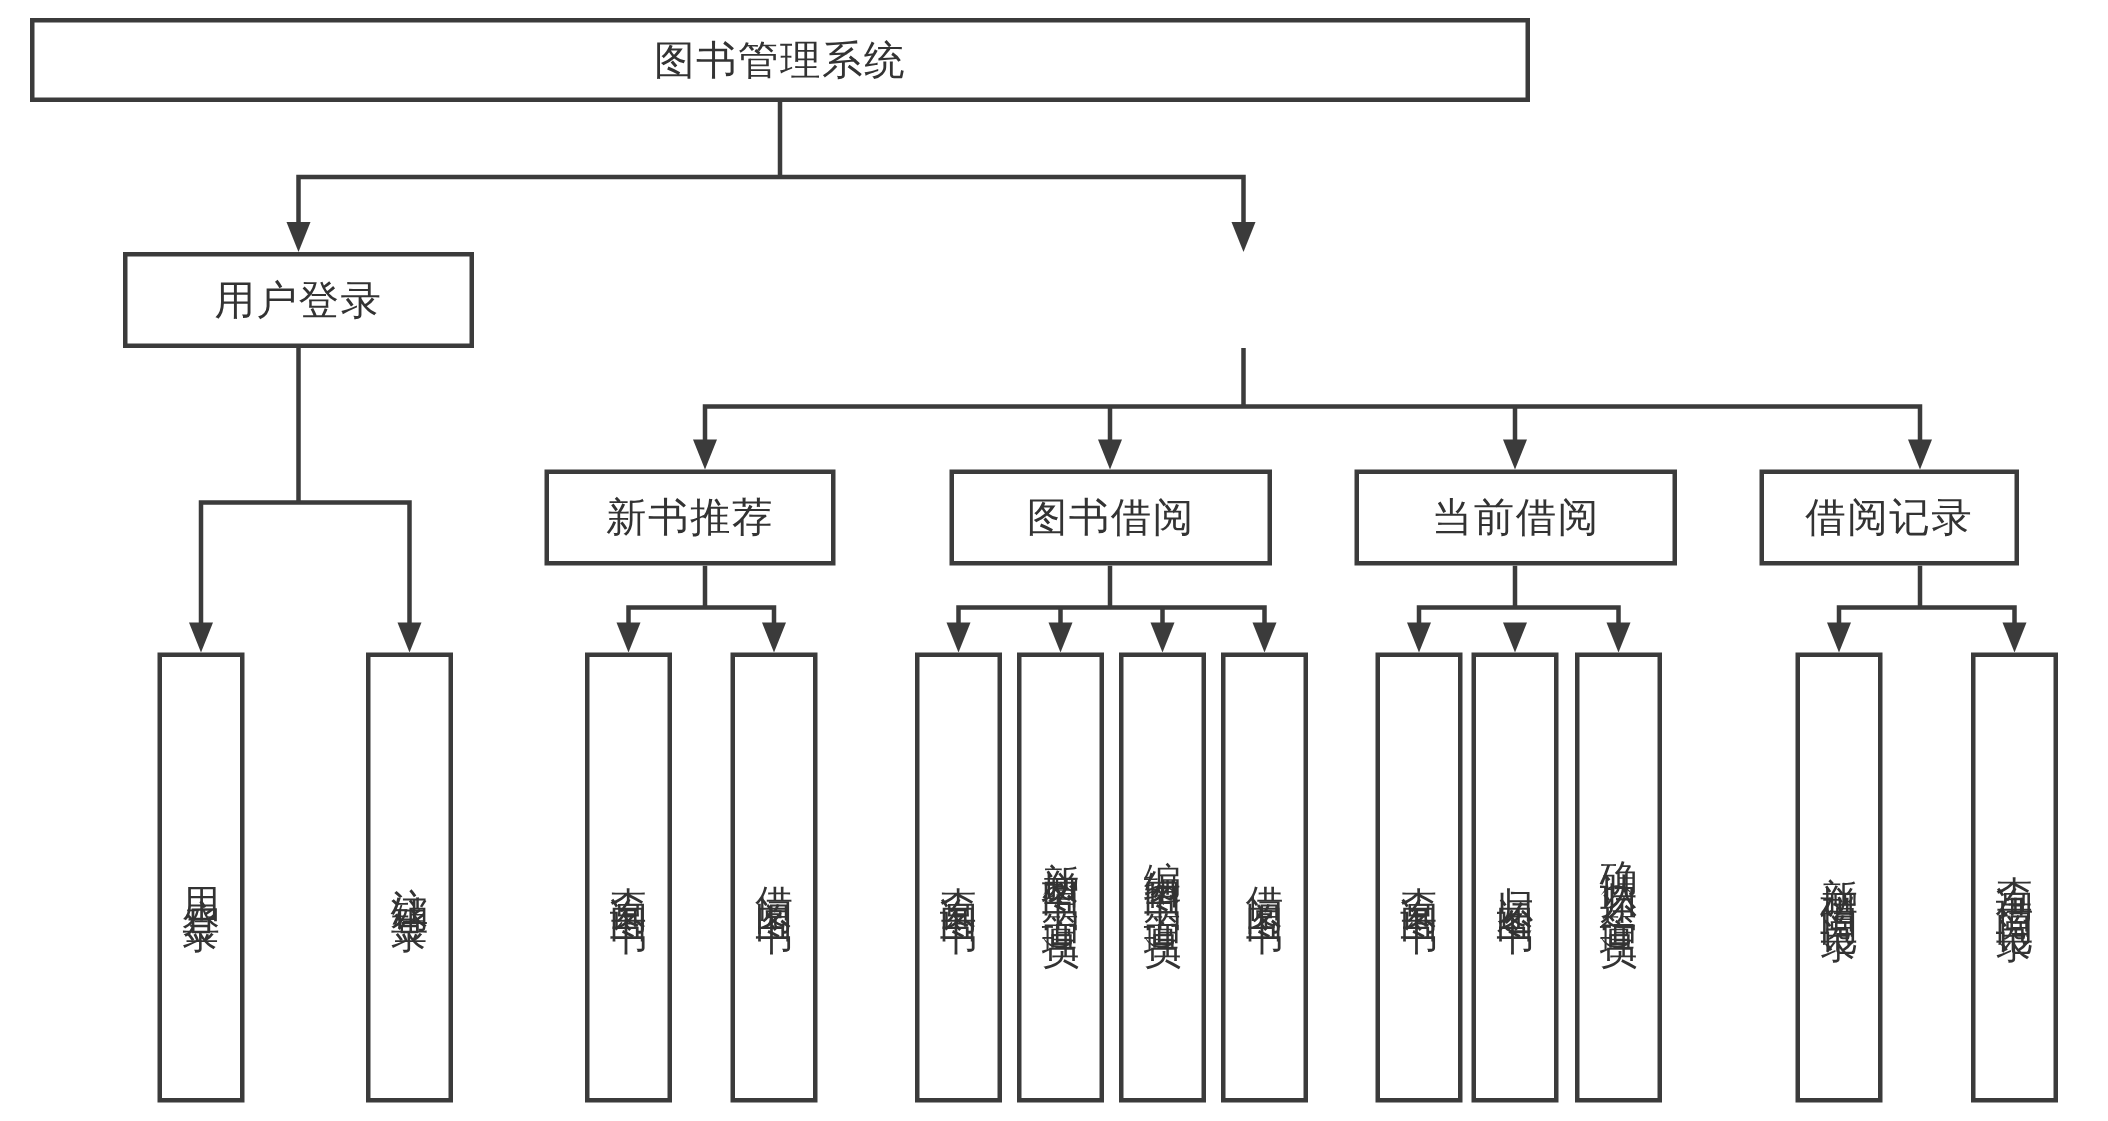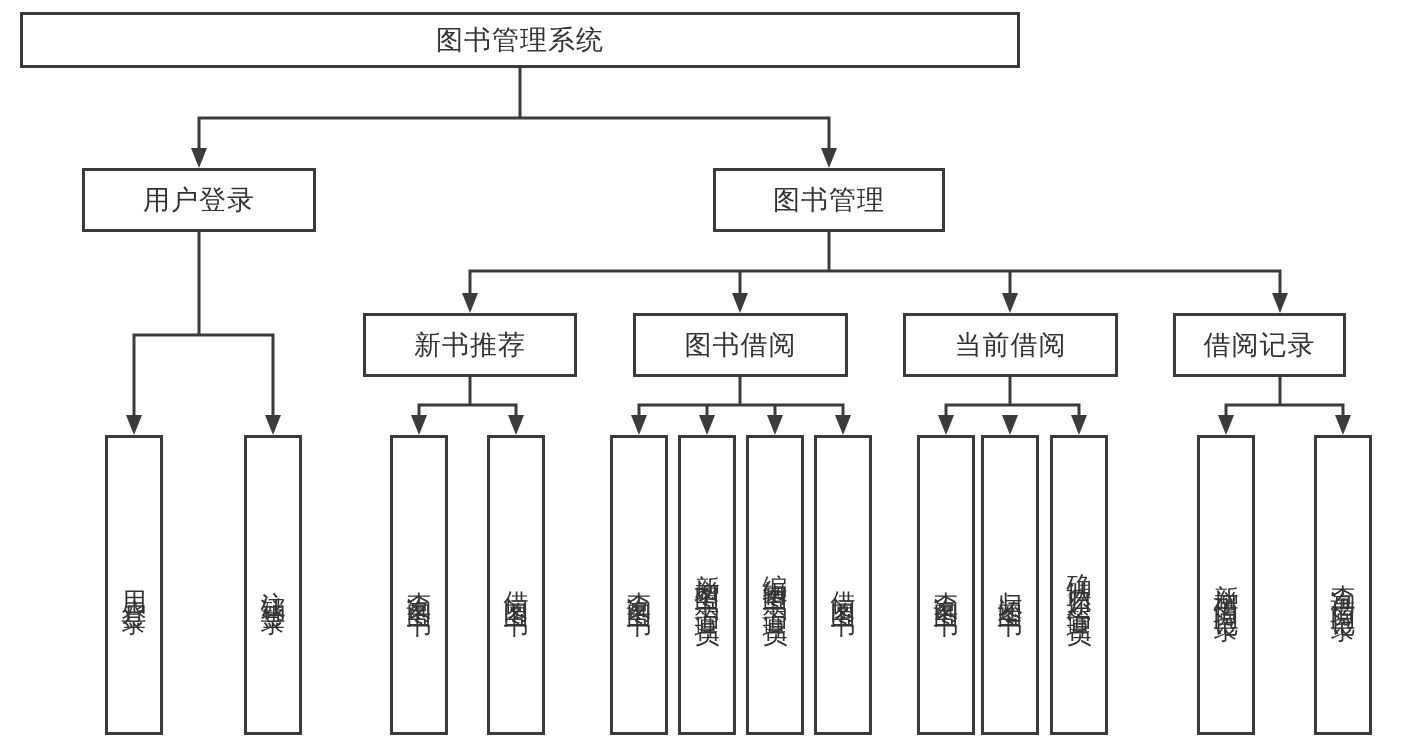--- a/index.html
+++ b/index.html
@@ -60,25 +60,22 @@
     <polygon points="1335,415 1351,415 1343,435" fill="#3b3b3b"></polygon>
   </svg>
 
   <div class="box" style="left:20px;top:12px;width:1000px;height:56px">
     <span class="hlabel">图书管理系统</span>
   </div>
 
   <div class="box" style="left:82px;top:168px;width:234px;height:64px">
     <span class="hlabel">用户登录</span>
   </div>
-  <div class="box" style="left:713px;top:168px;width:232px;height:64px">
-    <span class="hlabel">图书管理</span>
-  </div>
 
-  <div class="box" style="left:363px;top:313px;width:214px;height:64px">
+  <div class="box" style="left:363px;top:313px;width:194px;height:64px">
     <span class="hlabel">新书推荐</span>
   </div>
   <div class="box" style="left:633px;top:313px;width:215px;height:64px">
     <span class="hlabel">图书借阅</span>
   </div>
   <div class="box" style="left:903px;top:313px;width:215px;height:64px">
     <span class="hlabel">当前借阅</span>
   </div>
   <div class="box" style="left:1173px;top:313px;width:173px;height:64px">
     <span class="hlabel">借阅记录</span>

